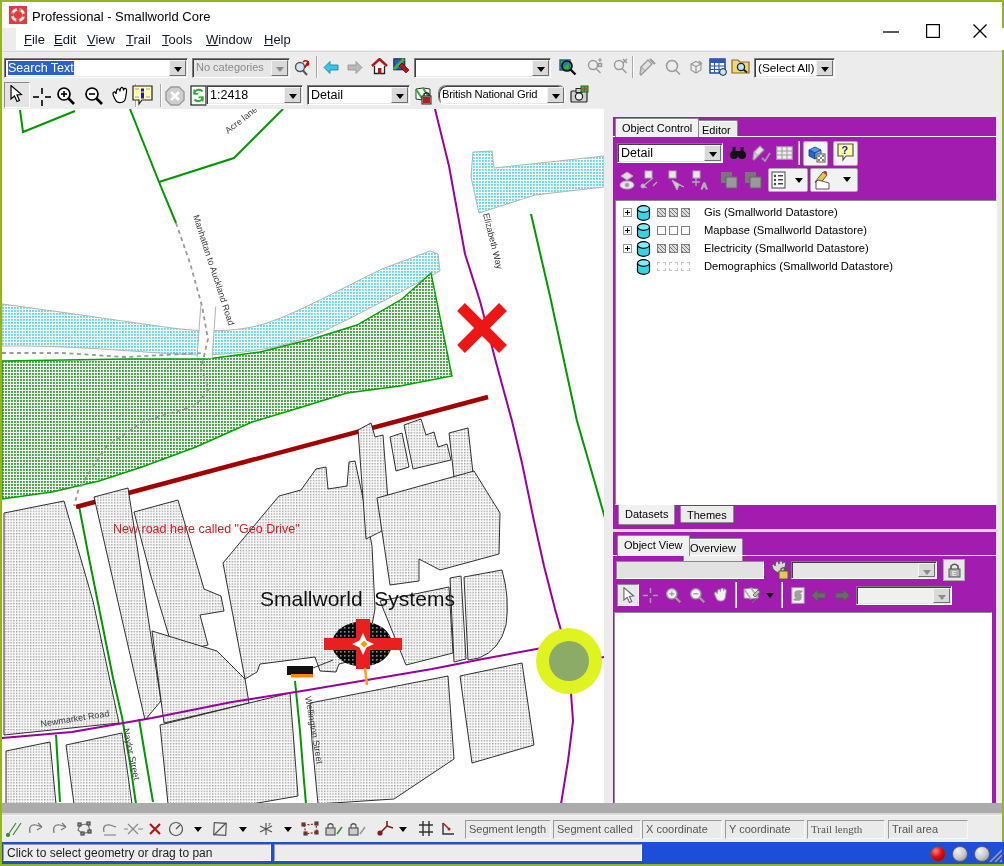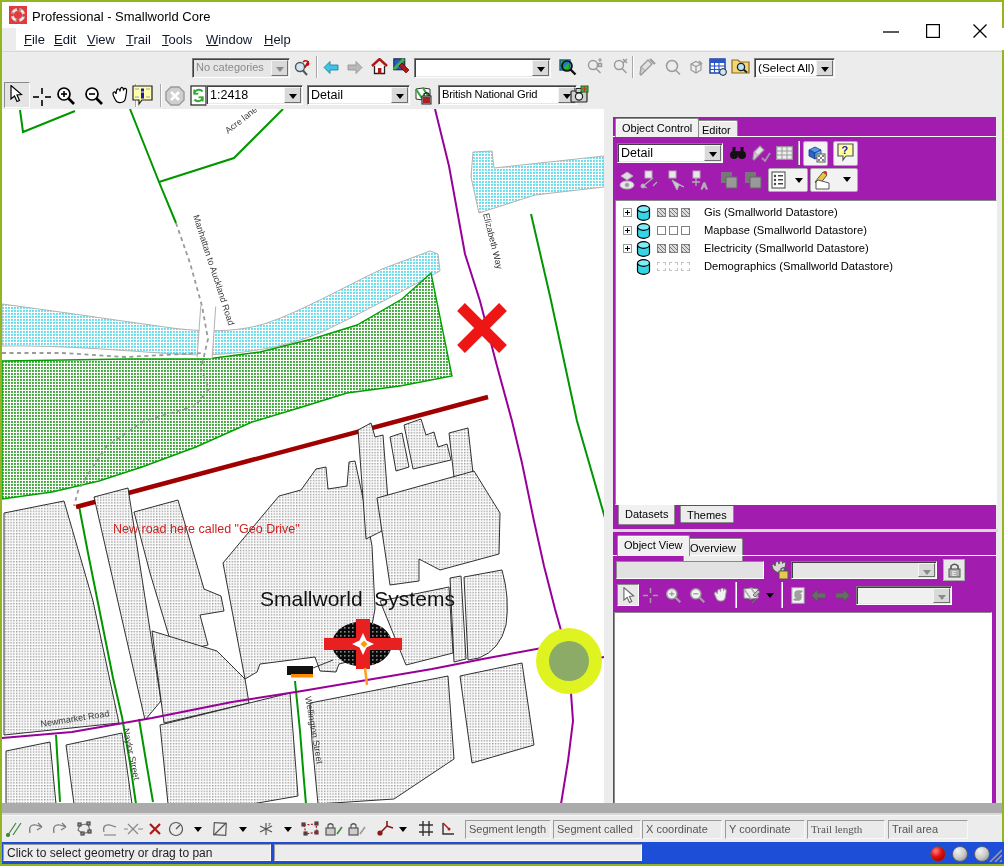--- a/index.html
+++ b/index.html
@@ -68,20 +68,24 @@
 <div id="menubar">
  <span class="mi" style="left:8px"><u>F</u>ile</span>
  <span class="mi" style="left:38px"><u>E</u>dit</span>
  <span class="mi" style="left:71px"><u>V</u>iew</span>
  <span class="mi" style="left:110px"><u>T</u>rail</span>
  <span class="mi" style="left:146px"><u>T</u>ools</span>
  <span class="mi" style="left:190px"><u>W</u>indow</span>
  <span class="mi" style="left:248px"><u>H</u>elp</span>
 </div>
 <div id="tb1">
+ <div class="combo" style="left:2px;top:6px;width:184px;">
+      <span class="tx" style="background:#2a60c8;color:#fff;">Search Text</span>
+      <div class="drop"></div>
+    </div>
  <div class="combo gray" style="left:190px;top:6px;width:98px;font-size:11px;">
       <span class="tx">No categories</span>
       <div class="drop dis"></div>
     </div>
  <svg class="abs" style="left:291px;top:7px" width="19" height="18" viewBox="0 0 19 18">
       <circle cx="7" cy="8" r="4.5" fill="#cfe6f5" stroke="#555" stroke-width="1.4"></circle>
       <line x1="10" y1="11.5" x2="14" y2="16" stroke="#555" stroke-width="2"></line>
       <path d="M10 3 Q13 0.5 15 3 Q17 6 13 6.5 M15.5 2 L12 8.5" stroke="#cc0000" stroke-width="1.6" fill="none"></path>
     </svg>
  <div class="sep" style="left:314px;top:4px;height:22px;"></div>
@@ -227,21 +231,21 @@
       <span class="tx">Detail</span>
       <div class="drop"></div>
     </div>
  <svg class="abs" style="left:413px;top:6px" width="18" height="18" viewBox="0 0 18 18">
       <path d="M1 2 L8 1 L15 2 L15 12 L8 13 L1 12 Z" fill="#fff" stroke="#333" stroke-width="1"></path>
       <path d="M1 2 L8 13 M8 1 L15 12" stroke="#2faa2f" stroke-width="2"></path>
       <rect x="7" y="9" width="9" height="8" fill="#c8c8c8" stroke="#222"></rect>
       <path d="M9 9 L9 7 Q11.5 4.5 14 7 L14 9" fill="none" stroke="#222" stroke-width="1.4"></path>
       <rect x="8" y="10" width="7" height="6" fill="#b02020"></rect>
     </svg>
- <div class="combo" style="left:436px;top:4px;width:139px;font-size:11.2px;letter-spacing:-0.2px;">
+ <div class="combo" style="left:436px;top:4px;width:128px;font-size:11.2px;letter-spacing:-0.2px;border-radius:8px;">
       <span class="tx">British National Grid</span>
       <div class="drop"></div>
     </div>
  <svg class="abs" style="left:567px;top:4px" width="21" height="21" viewBox="0 0 21 21">
       <rect x="2" y="6" width="16" height="11" rx="1" fill="#cfcfcf" stroke="#222" stroke-width="1.2"></rect>
       <rect x="7" y="3.5" width="6" height="4" fill="#cfcfcf" stroke="#222"></rect>
       <circle cx="10" cy="11.5" r="3.6" fill="#eee" stroke="#222" stroke-width="1.2"></circle>
       <rect x="12" y="1" width="7" height="6" fill="#3db53d" stroke="#1a6a1a"></rect>
       <path d="M13 4 L18 4 M15.5 1.5 L15.5 6.5" stroke="#c33" stroke-width="1.2"></path>
     </svg>

